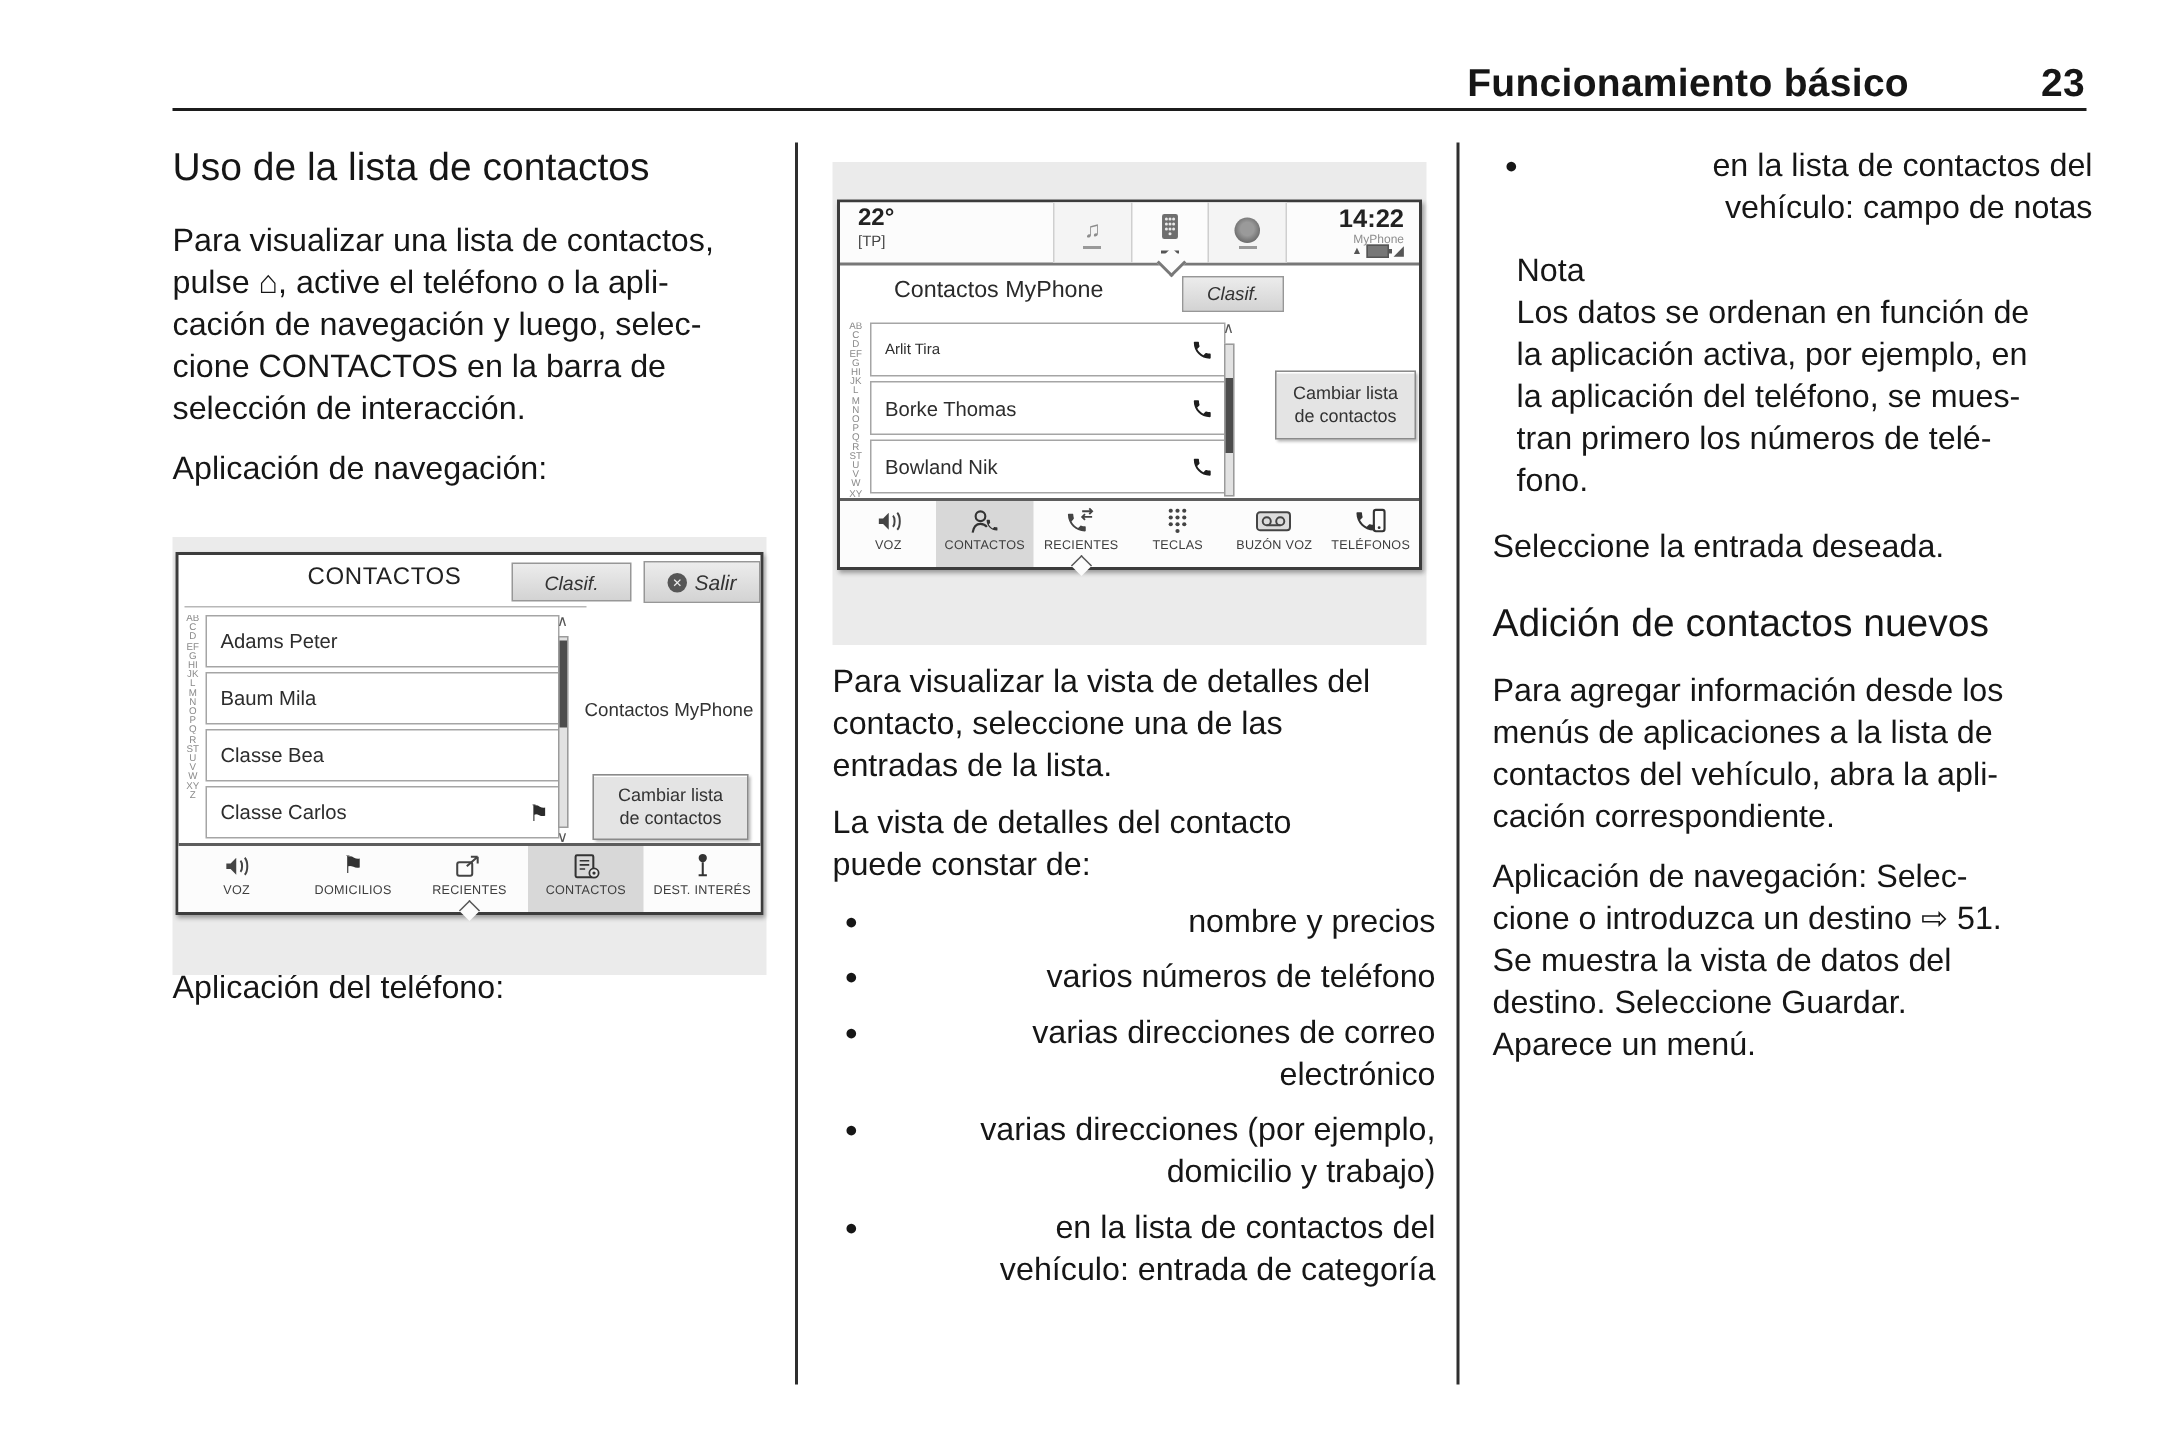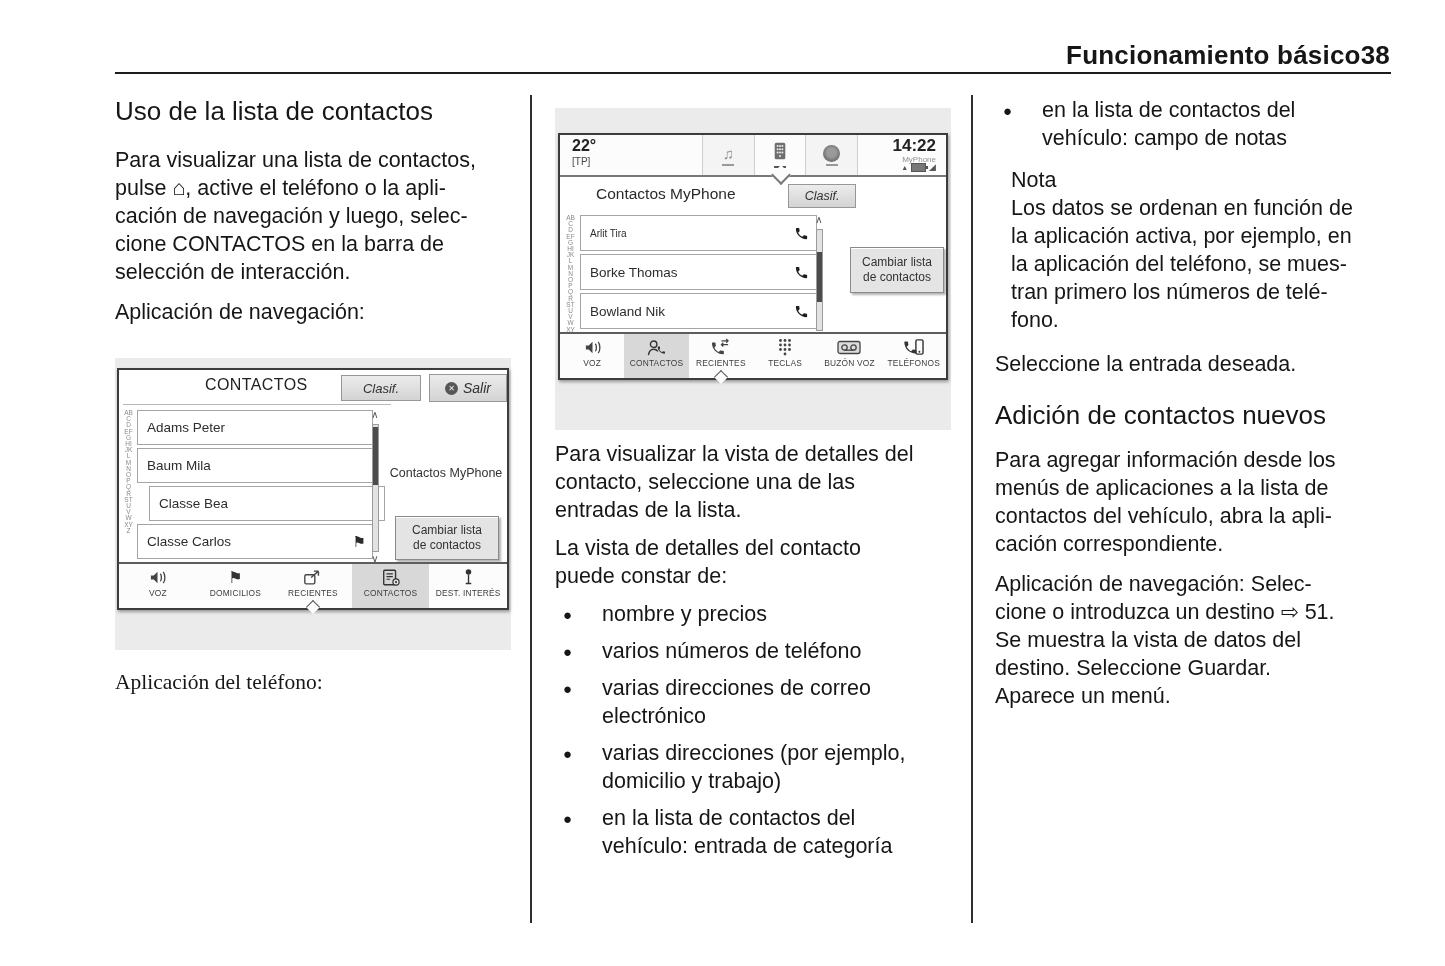--- a/index.html
+++ b/index.html
@@ -2,31 +2,31 @@
 <html><head>
 <meta charset="utf-8">
 <style>
   html,body{margin:0;padding:0;}
   body{
     width:1445px;height:966px;position:relative;background:#ffffff;
     font-family:"Liberation Sans","DejaVu Sans",sans-serif;color:#161616;
     overflow:hidden;
   }
   
-  .page-header{position:absolute;top:40px;right:55px;display:flex;
+  .page-header{position:absolute;top:40px;right:55px;display:flex;gap:88px;
     font-size:26px;font-weight:700;letter-spacing:.2px;}
   .header-rule{position:absolute;top:72px;left:115px;width:1276px;height:2px;background:#1c1c1c;}
   .col-divider{position:absolute;top:95px;height:828px;width:2px;background:#2e2e2e;}
   .divider-1{left:530px;} .divider-2{left:971px;}
 
   
   .col{position:absolute;width:400px;}
   .h2{font-size:26px;line-height:30px;font-weight:400;margin:0 0 20px 0;}
   .para{font-size:21.5px;line-height:28px;white-space:pre-line;margin:0 0 10px 0;}
-  .bullets{list-style:none;margin:4px 0 0 0;padding:0;}
+  .bullets{list-style:none;margin:4px 0 0 0;padding:0;text-align:right;}
   .bullets li{position:relative;padding-left:47px;margin-bottom:9px;
     font-size:21.5px;line-height:28px;}
   .bullets li::before{content:"●";position:absolute;left:8px;top:1px;font-size:15px;}
   .bullet-text{white-space:pre-line;}
   .note-block{margin-left:16px;}
   .note-label{font-size:21.5px;line-height:28px;margin:14px 0 0 0;}
 
   
   .figure{position:absolute;background:#ebebeb;}
   .screen{position:absolute;background:#ffffff;border:2px solid #3c3c3c;box-shadow:1px 2px 3px rgba(0,0,0,.35);}
@@ -80,57 +80,57 @@
   .signal{font-size:9px;color:#555;line-height:9px;}
   .audio-note{font-size:15px;color:#8c8c8c;}
   .circle-app{width:17px;height:17px;border-radius:50%;background:radial-gradient(circle at 50% 45%,#9a9a9a 0 35%,#6f6f6f 70%);}
   .phone-heading{position:absolute;left:36px;top:50px;font-size:15.5px;color:#2a2a2a;}
 </style>
 </head>
 <body>
 
 <div class="page-header">
   <span>Funcionamiento básico</span>
-  <span>38</span>
+  <span>23</span>
 </div>
 <div class="header-rule"></div>
 <div class="col-divider divider-1"></div>
 <div class="col-divider divider-2"></div>
 
 <div class="col" style="left:115px;top:96px;">
   <div class="h2">Uso de la lista de contactos</div>
   <div class="para">Para visualizar una lista de contactos,
 pulse ⌂, active el teléfono o la apli-
 cación de navegación y luego, selec-
 cione CONTACTOS en la barra de
 selección de interacción.</div>
   <div class="para" style="margin-top:12px;">Aplicación de navegación:</div>
 </div>
-<div class="para" style="position:absolute;left:115px;top:668px;font-family:Liberation Serif, serif;">Aplicación del teléfono:</div>
+<div class="para" style="position:absolute;left:115px;top:644px;">Aplicación del teléfono:</div>
 
 <div class="figure" style="left:115px;top:358px;width:396px;height:292px;">
   <div class="screen" style="left:2px;top:10px;width:388px;height:238px;">
 
     <div class="nav-title">CONTACTOS</div>
     <div class="btn" style="left:222px;top:5px;width:78px;height:24px;font-size:13px;">Clasif.</div>
     <div class="btn" style="left:310px;top:4px;width:76px;height:26px;font-size:14px;">
       <span class="exit-circle">✕</span>
       <span>Salir</span>
     </div>
     <div class="nav-title-rule"></div>
 
     <div class="alpha-strip" style="left:5px;top:40px;height:158px;">ABCDEFGHIJKLMNOPQRSTUVWXYZ</div>
 
     <div class="list-row" style="left:18px;top:40px;width:225px;height:33px;font-size:13.5px;padding-left:9px;">
       <span>Adams Peter</span>
     </div>
     <div class="list-row" style="left:18px;top:78px;width:225px;height:33px;font-size:13.5px;padding-left:9px;">
       <span>Baum Mila</span>
     </div>
-    <div class="list-row" style="left:30px;top:116px;width:225px;height:33px;font-size:13.5px;padding-left:9px;">
+    <div class="list-row" style="left:18px;top:116px;width:225px;height:33px;font-size:13.5px;padding-left:9px;">
       <span>Classe Bea</span>
     </div>
     <div class="list-row" style="left:18px;top:154px;width:225px;height:33px;font-size:13.5px;padding-left:9px;">
       <span>Classe Carlos</span>
       <span class="flag-glyph">⚑</span>
     </div>
     <div class="list-row" style="left:18px;top:192px;width:225px;height:8px;border-bottom:none;"></div>
 
     <div class="scroll-arrow" style="left:249px;top:40px;">∧</div>
     <div class="scroll-track" style="left:253px;top:54px;height:126px;">

